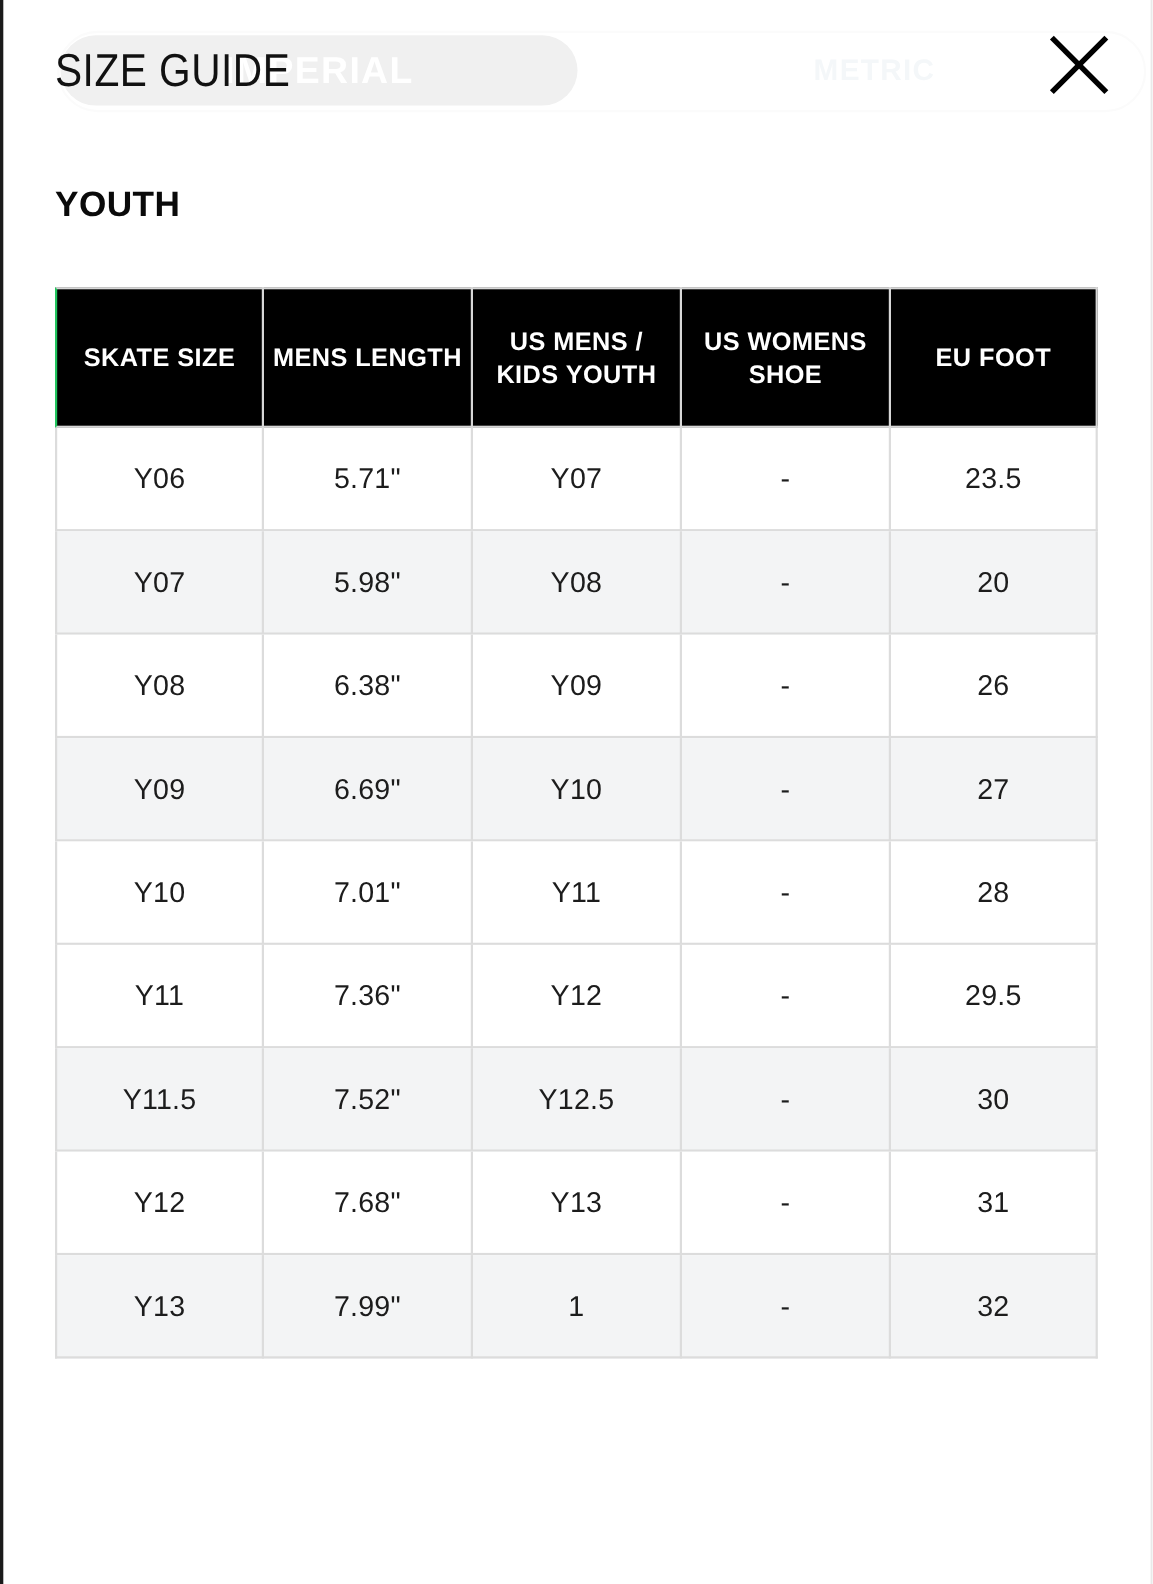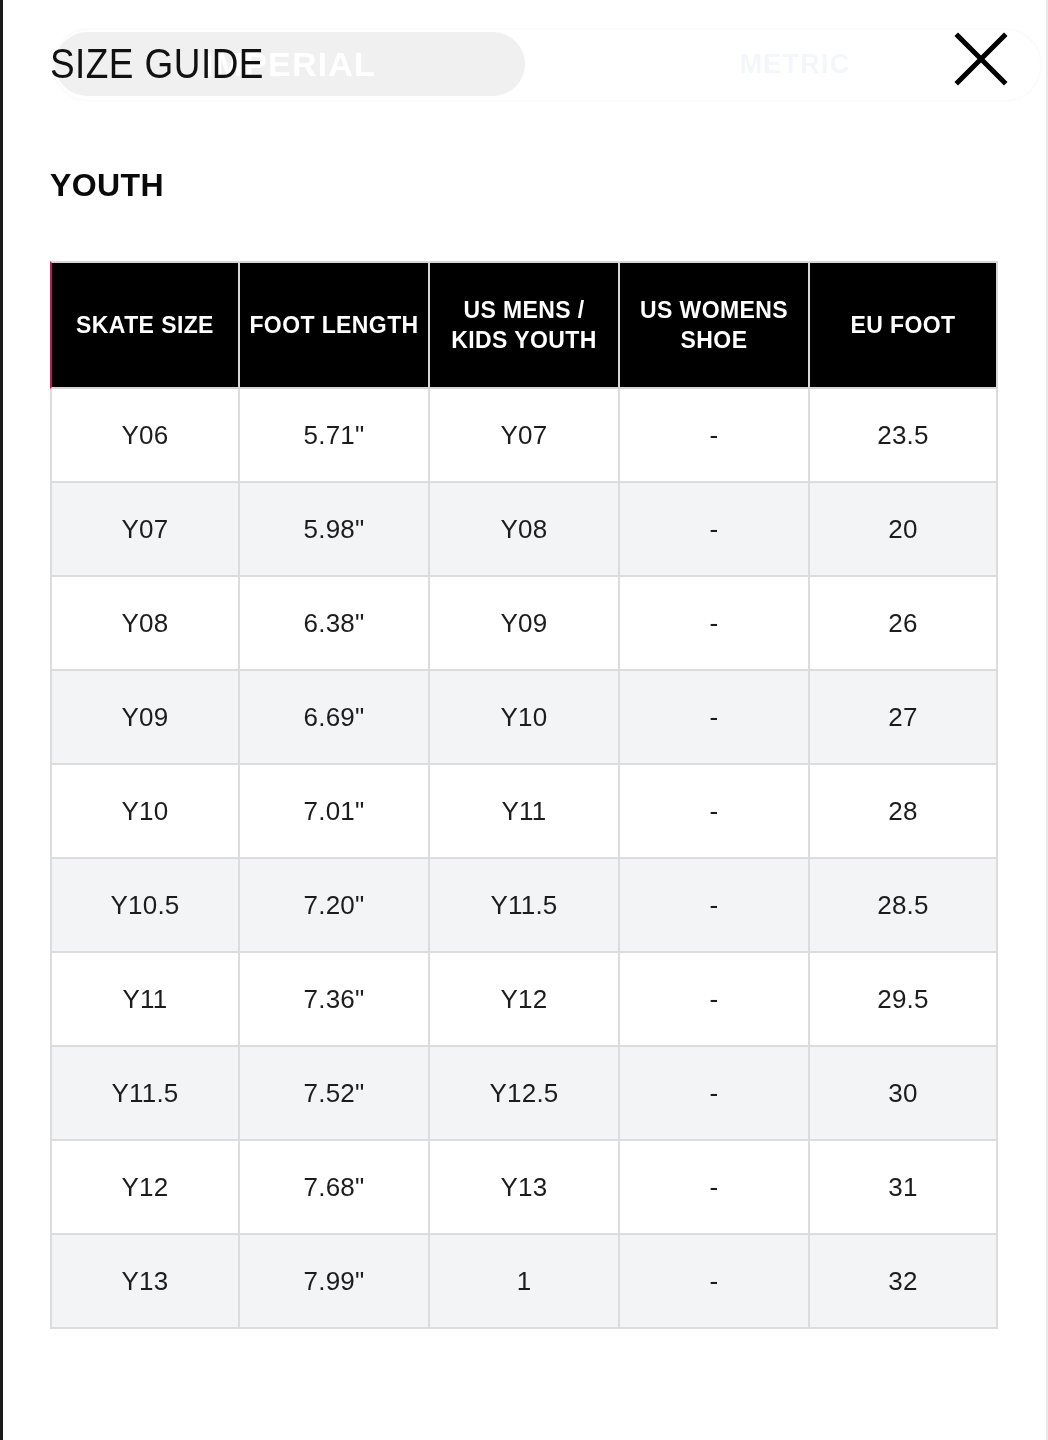--- a/index.html
+++ b/index.html
@@ -168,21 +168,21 @@
     line-height: 30px;
     font-weight: 700;
     letter-spacing: 0.4px;
     height: 128px;
     vertical-align: middle;
     text-align: center;
     padding: 6px 8px;
     border-right: 2px solid #d7d7d7;
     border-bottom: 2px solid #d7d7d7;
   }
-  table.size-table th:first-child { border-left: 2px solid #be185d; }
+  table.size-table th:first-child { border-left: 2px solid #22c55e; }
   table.size-table thead tr th { border-top: 2px solid #d7d7d7; }
 
   table.size-table td {
     height: 94px;
     text-align: center;
     vertical-align: middle;
     font-size: 26px;
     line-height: 34px;
     color: #1c1c1c;
     font-weight: 400;
@@ -231,21 +231,21 @@
       <colgroup>
         <col class="c0">
           <col class="c1">
           <col class="c2">
           <col class="c3">
           <col class="c4">
       </colgroup>
       <thead>
         <tr>
           <th>SKATE SIZE</th>
-          <th>FOOT LENGTH</th>
+          <th>MENS LENGTH</th>
           <th>US MENS / KIDS YOUTH</th>
           <th>US WOMENS SHOE</th>
           <th>EU FOOT</th>
         </tr>
       </thead>
       <tbody id="table-body">
           <tr>
             <td>Y06</td>
             <td>5.71"</td>
             <td>Y07</td>
@@ -273,27 +273,20 @@
             <td>-</td>
             <td>27</td>
           </tr>
           <tr>
             <td>Y10</td>
             <td>7.01"</td>
             <td>Y11</td>
             <td>-</td>
             <td>28</td>
           </tr>
-          <tr class="alt">
-            <td>Y10.5</td>
-            <td>7.20"</td>
-            <td>Y11.5</td>
-            <td>-</td>
-            <td>28.5</td>
-          </tr>
           <tr>
             <td>Y11</td>
             <td>7.36"</td>
             <td>Y12</td>
             <td>-</td>
             <td>29.5</td>
           </tr>
           <tr class="alt">
             <td>Y11.5</td>
             <td>7.52"</td>

